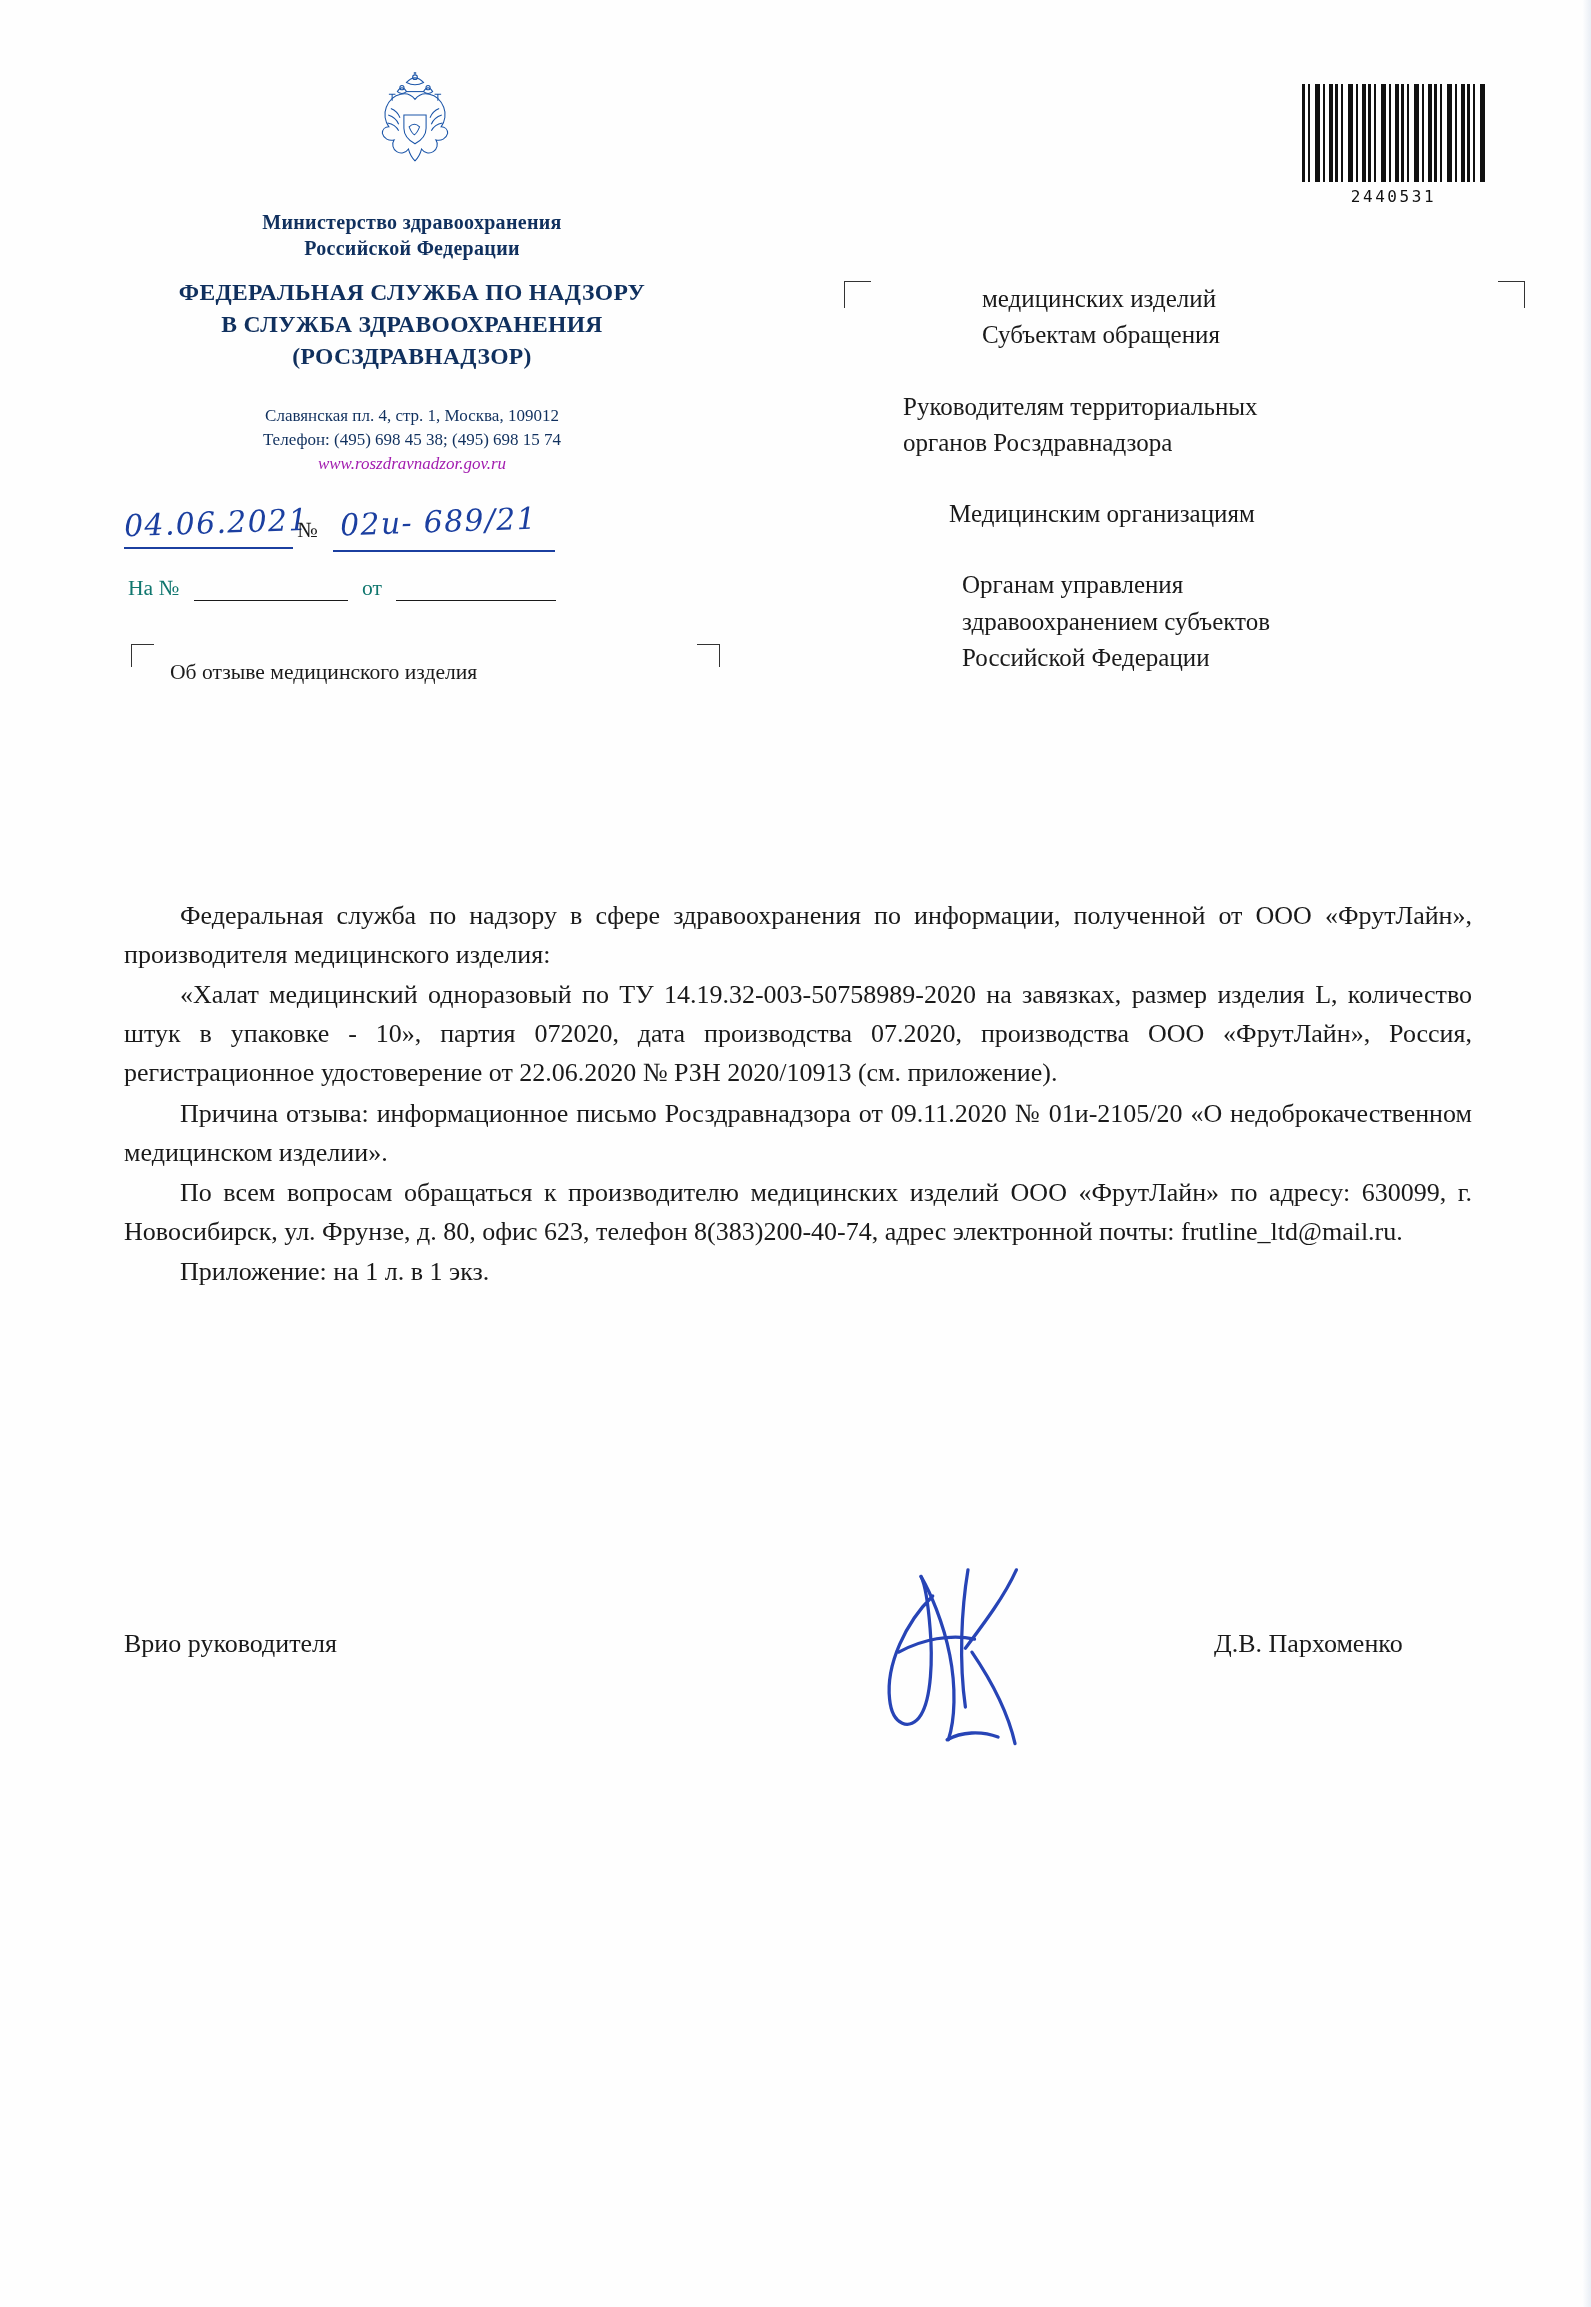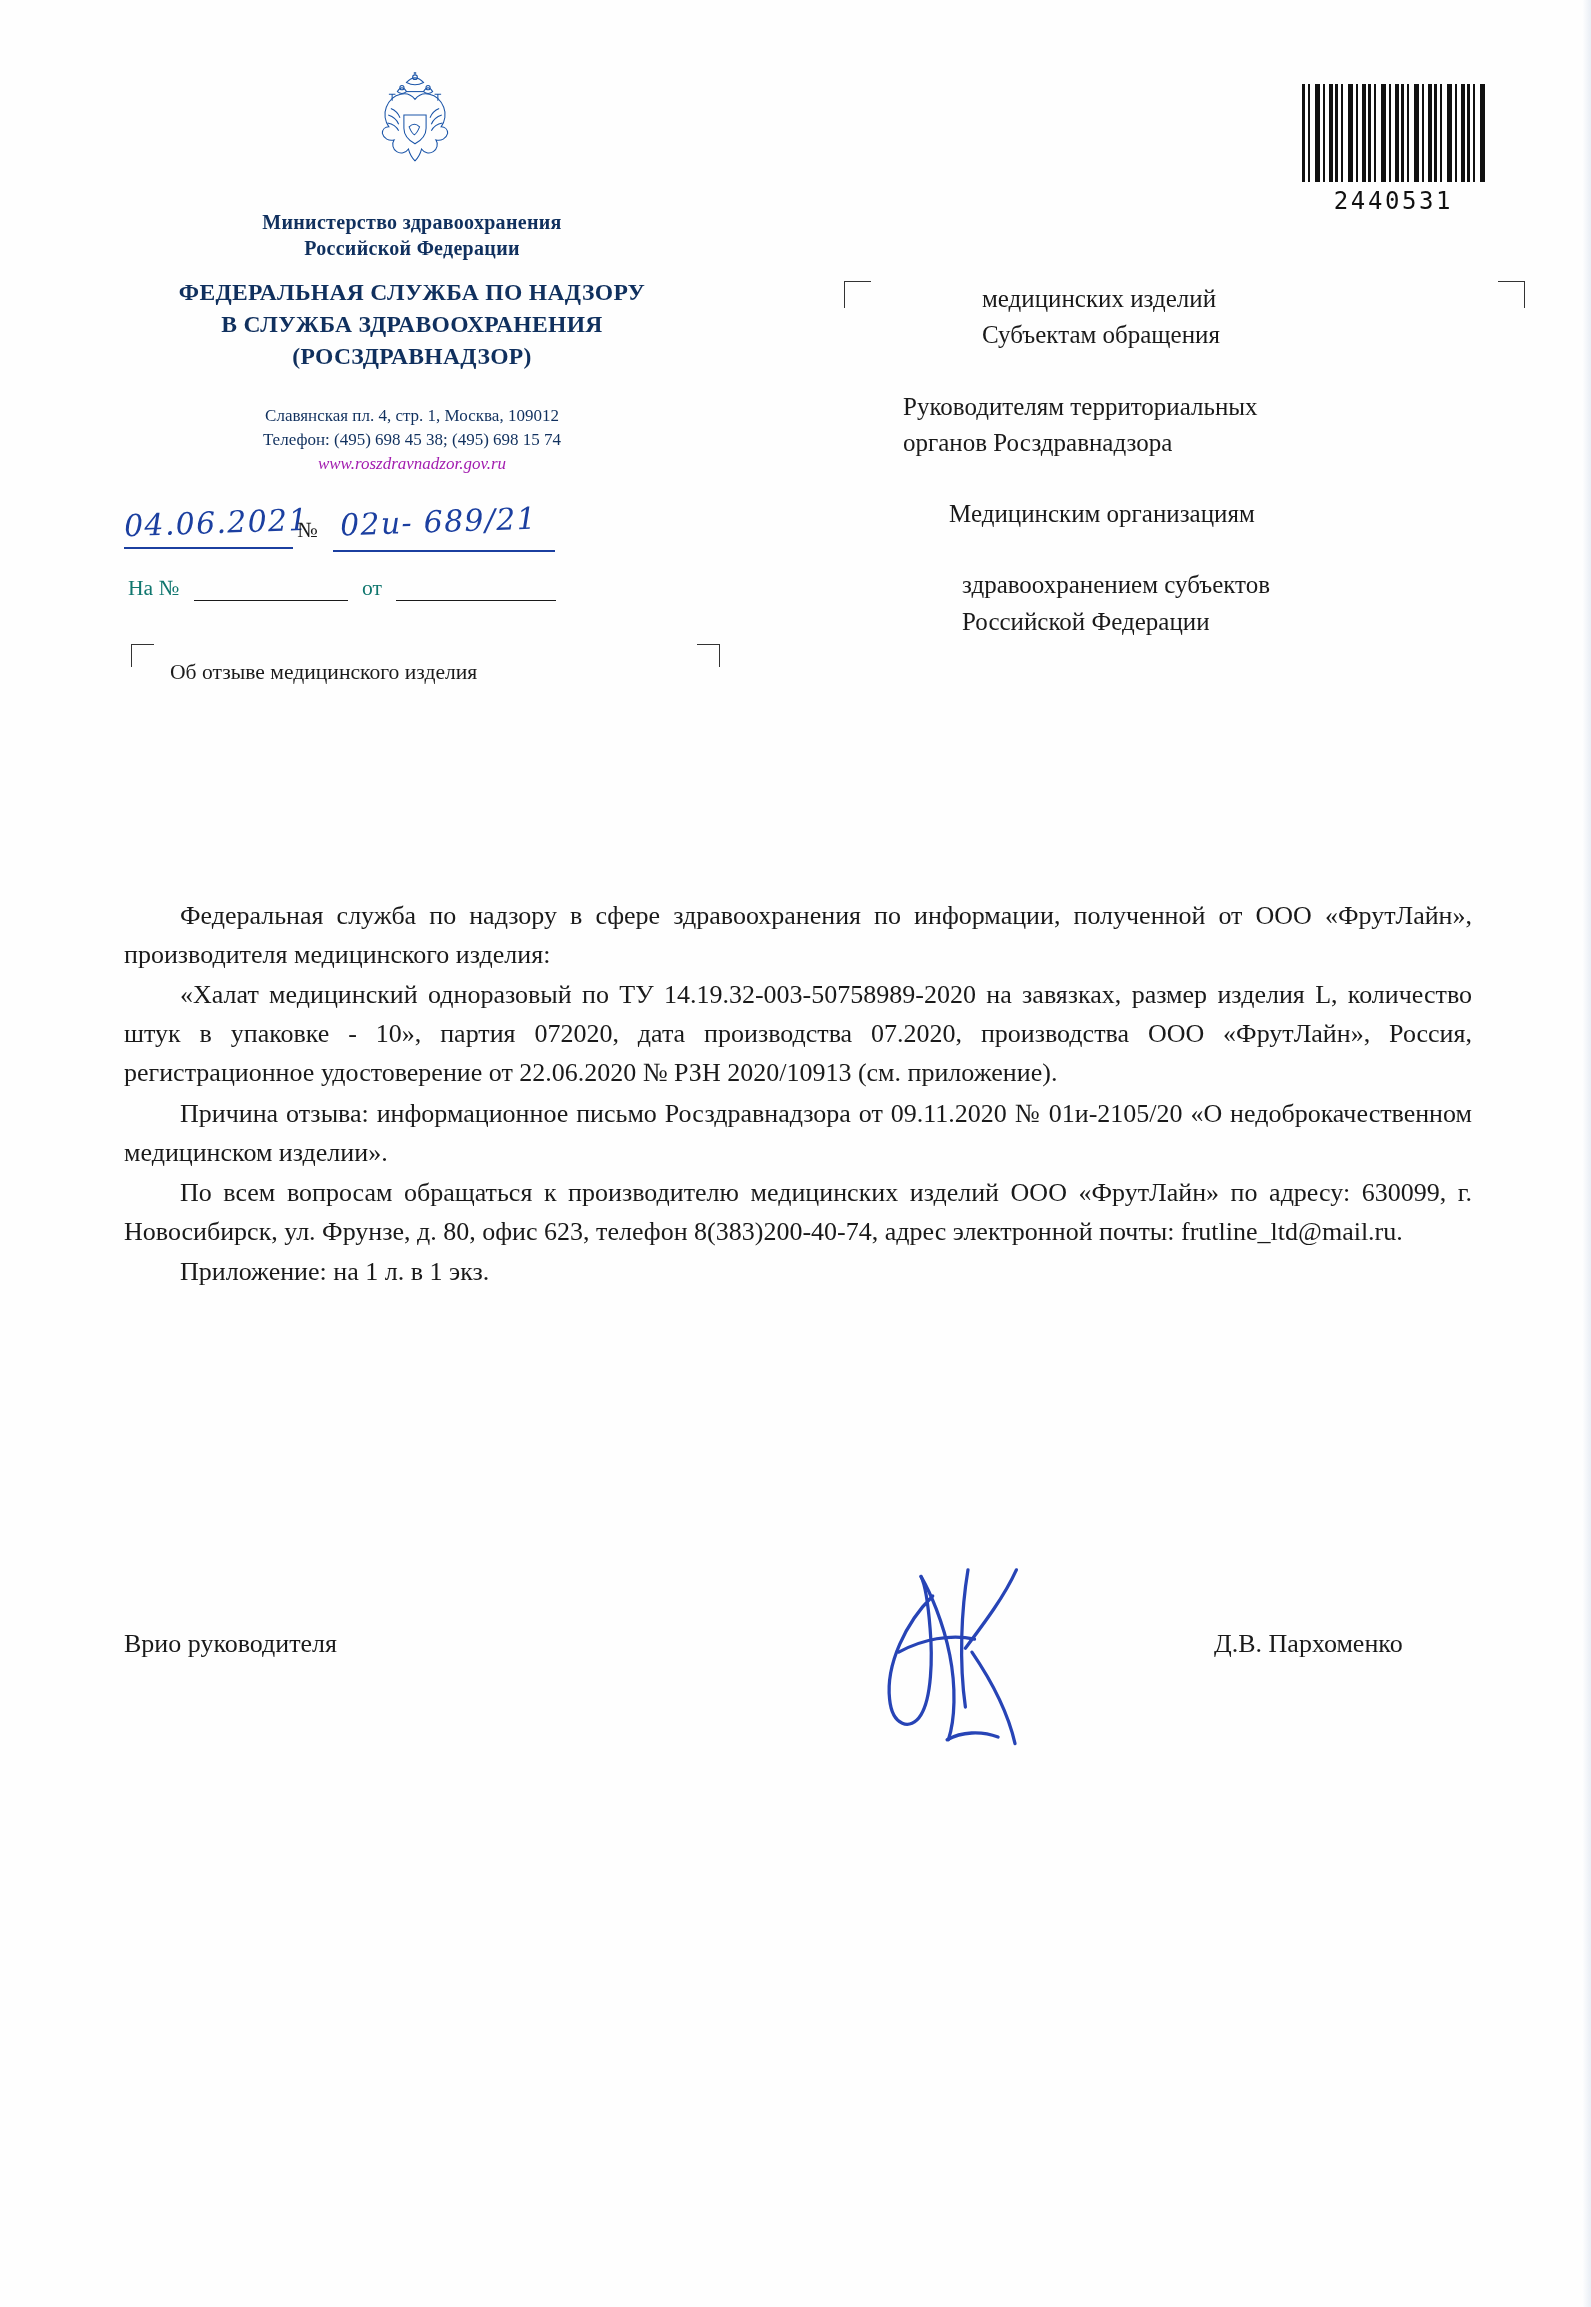--- a/index.html
+++ b/index.html
@@ -34,21 +34,21 @@
       #111 0px, #111 3.3px, #fff 3.3px, #fff 5.9px,
       #111 5.9px, #111 7.9px, #fff 7.9px, #fff 13px,
       #111 13px, #111 18.3px, #fff 18.3px, #fff 21px,
       #111 21px, #111 23px, #fff 23px, #fff 27px,
       #111 27px, #111 31px, #fff 31px, #fff 33px
     );
   }
   .barcode-number {
     margin-top: 5.2px;
     font-family: "DejaVu Sans Mono", monospace;
-    font-size: 24px;
+    font-size: 16px;
     letter-spacing: 2.6px;
     color: #111;
   }
   
   .emblem {
     position: absolute;
     top: 72px;
     left: 366px;
     width: 98px;
     height: 111px;
@@ -338,20 +338,21 @@
       <div>Субъектам обращения</div>
     </div>
     <div class="ablock a2">
       <div>Руководителям территориальных</div>
       <div>органов Росздравнадзора</div>
     </div>
     <div class="ablock a3">
       <div>Медицинским организациям</div>
     </div>
     <div class="ablock a4">
+      <div>Органам управления</div>
       <div>здравоохранением субъектов</div>
       <div>Российской Федерации</div>
     </div>
   </div>
 
   <div class="body-text">
     <p>Федеральная служба по надзору в сфере здравоохранения по информации, полученной от ООО «ФрутЛайн», производителя медицинского изделия:</p>
     <p>«Халат медицинский одноразовый по ТУ 14.19.32-003-50758989-2020 на завязках, размер изделия L, количество штук в упаковке - 10», партия 072020, дата производства 07.2020, производства ООО «ФрутЛайн», Россия, регистрационное удостоверение от 22.06.2020 № РЗН 2020/10913 (см. приложение).</p>
     <p>Причина отзыва: информационное письмо Росздравнадзора от 09.11.2020 № 01и-2105/20 «О недоброкачественном медицинском изделии».</p>
     <p>По всем вопросам обращаться к производителю медицинских изделий ООО «ФрутЛайн» по адресу: 630099, г. Новосибирск, ул. Фрунзе, д. 80, офис 623, телефон 8(383)200-40-74, адрес электронной почты: frutline_ltd@mail.ru.</p>

